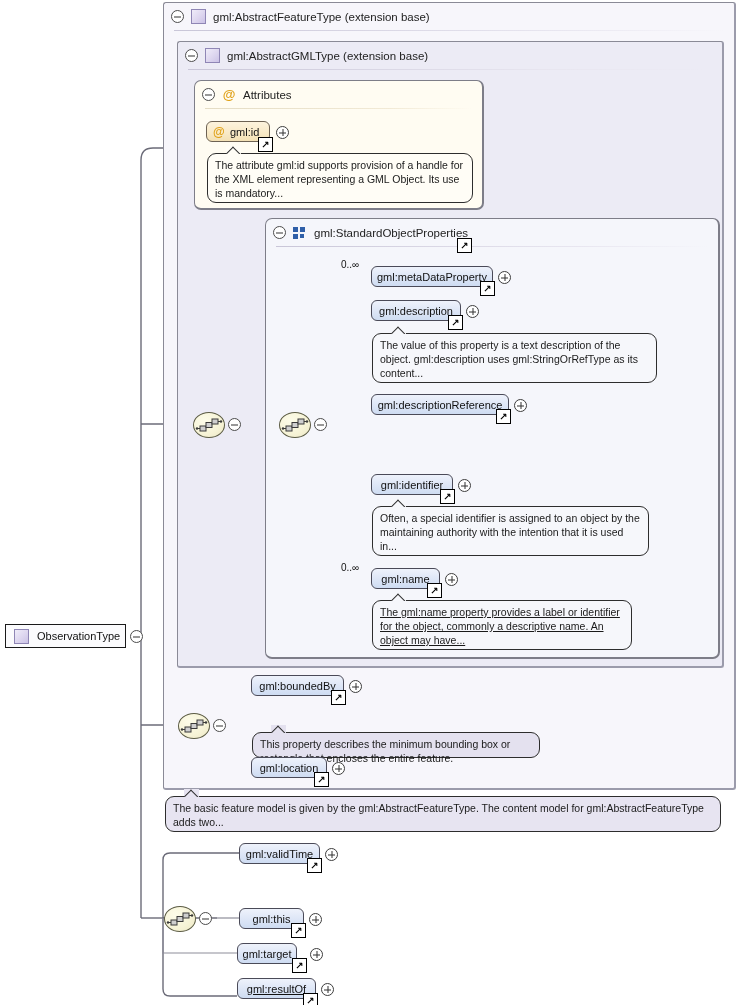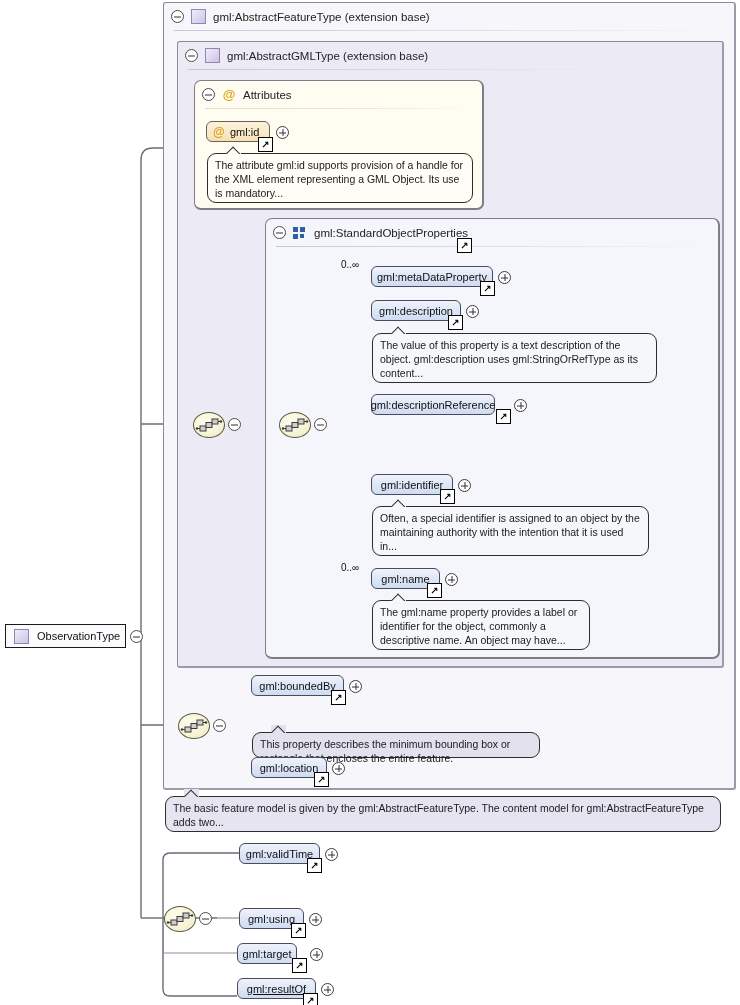--- a/index.html
+++ b/index.html
@@ -269,21 +269,21 @@
   <div class="jump" style="left:448px;top:315px;"></div>
   <div class="nodeplus" style="left:466px;top:305px;"></div>
 
   <div class="doc doc-blue" style="left:372px;top:333px;width:285px;height:50px;">
     <div class="notch" style="background:#f6f7fb;">
         <i style="background:#f6f7fb;"></i>
       </div>
     <span>The value of this property is a text description of the object. gml:description uses gml:StringOrRefType as its content...</span>
   </div>
 
-  <div class="node node-el" style="left:371px;top:394px;width:124px;">
+  <div class="node node-el" style="left:371px;top:394px;width:138px;">
     <span>gml:descriptionReference</span>
   </div>
   <div class="jump" style="left:496px;top:409px;"></div>
   <div class="nodeplus" style="left:514px;top:399px;"></div>
 
 
   <div class="node node-el" style="left:371px;top:474px;width:82px;">
     <span>gml:identifier</span>
   </div>
   <div class="jump" style="left:440px;top:489px;"></div>
@@ -296,21 +296,21 @@
     <span>Often, a special identifier is assigned to an object by the maintaining authority with the intention that it is used in...</span>
   </div>
 
   <div class="mult" style="left:341px;top:562px;">0..∞</div>
   <div class="node node-el" style="left:371px;top:568px;width:69px;">
     <span>gml:name</span>
   </div>
   <div class="jump" style="left:427px;top:583px;"></div>
   <div class="nodeplus" style="left:445px;top:573px;"></div>
 
-  <div class="doc doc-blue" style="left:372px;top:600px;width:218px;height:50px;">
+  <div class="doc doc-blue" style="left:372px;top:600px;width:260px;height:50px;text-decoration:underline;">
     <div class="notch" style="background:#f6f7fb;">
         <i style="background:#f6f7fb;"></i>
       </div>
     <span>The gml:name property provides a label or identifier for the object, commonly a descriptive name. An object may have...</span>
   </div>
 
   <div class="seq" style="left:193px;top:412px;">
     <svg width="30" height="24" viewBox="0 0 30 24">
       <g stroke="#3a3a3a" stroke-width="1" fill="#cfcfcf">
         <rect x="6" y="13" width="6" height="5"></rect>
@@ -405,21 +405,21 @@
   </div>
 
   <div class="node node-el" style="left:239px;top:843px;width:81px;">
     <span>gml:validTime</span>
   </div>
   <div class="jump" style="left:307px;top:858px;"></div>
   <div class="nodeplus" style="left:325px;top:848px;"></div>
 
 
   <div class="node node-el" style="left:239px;top:908px;width:65px;">
-    <span>gml:using</span>
+    <span>gml:this</span>
   </div>
   <div class="jump" style="left:291px;top:923px;"></div>
   <div class="nodeplus" style="left:309px;top:913px;"></div>
 
   <div class="node node-el" style="left:237px;top:943px;width:60px;">
     <span>gml:target</span>
   </div>
   <div class="jump" style="left:292px;top:958px;"></div>
   <div class="nodeplus" style="left:310px;top:948px;"></div>
 

